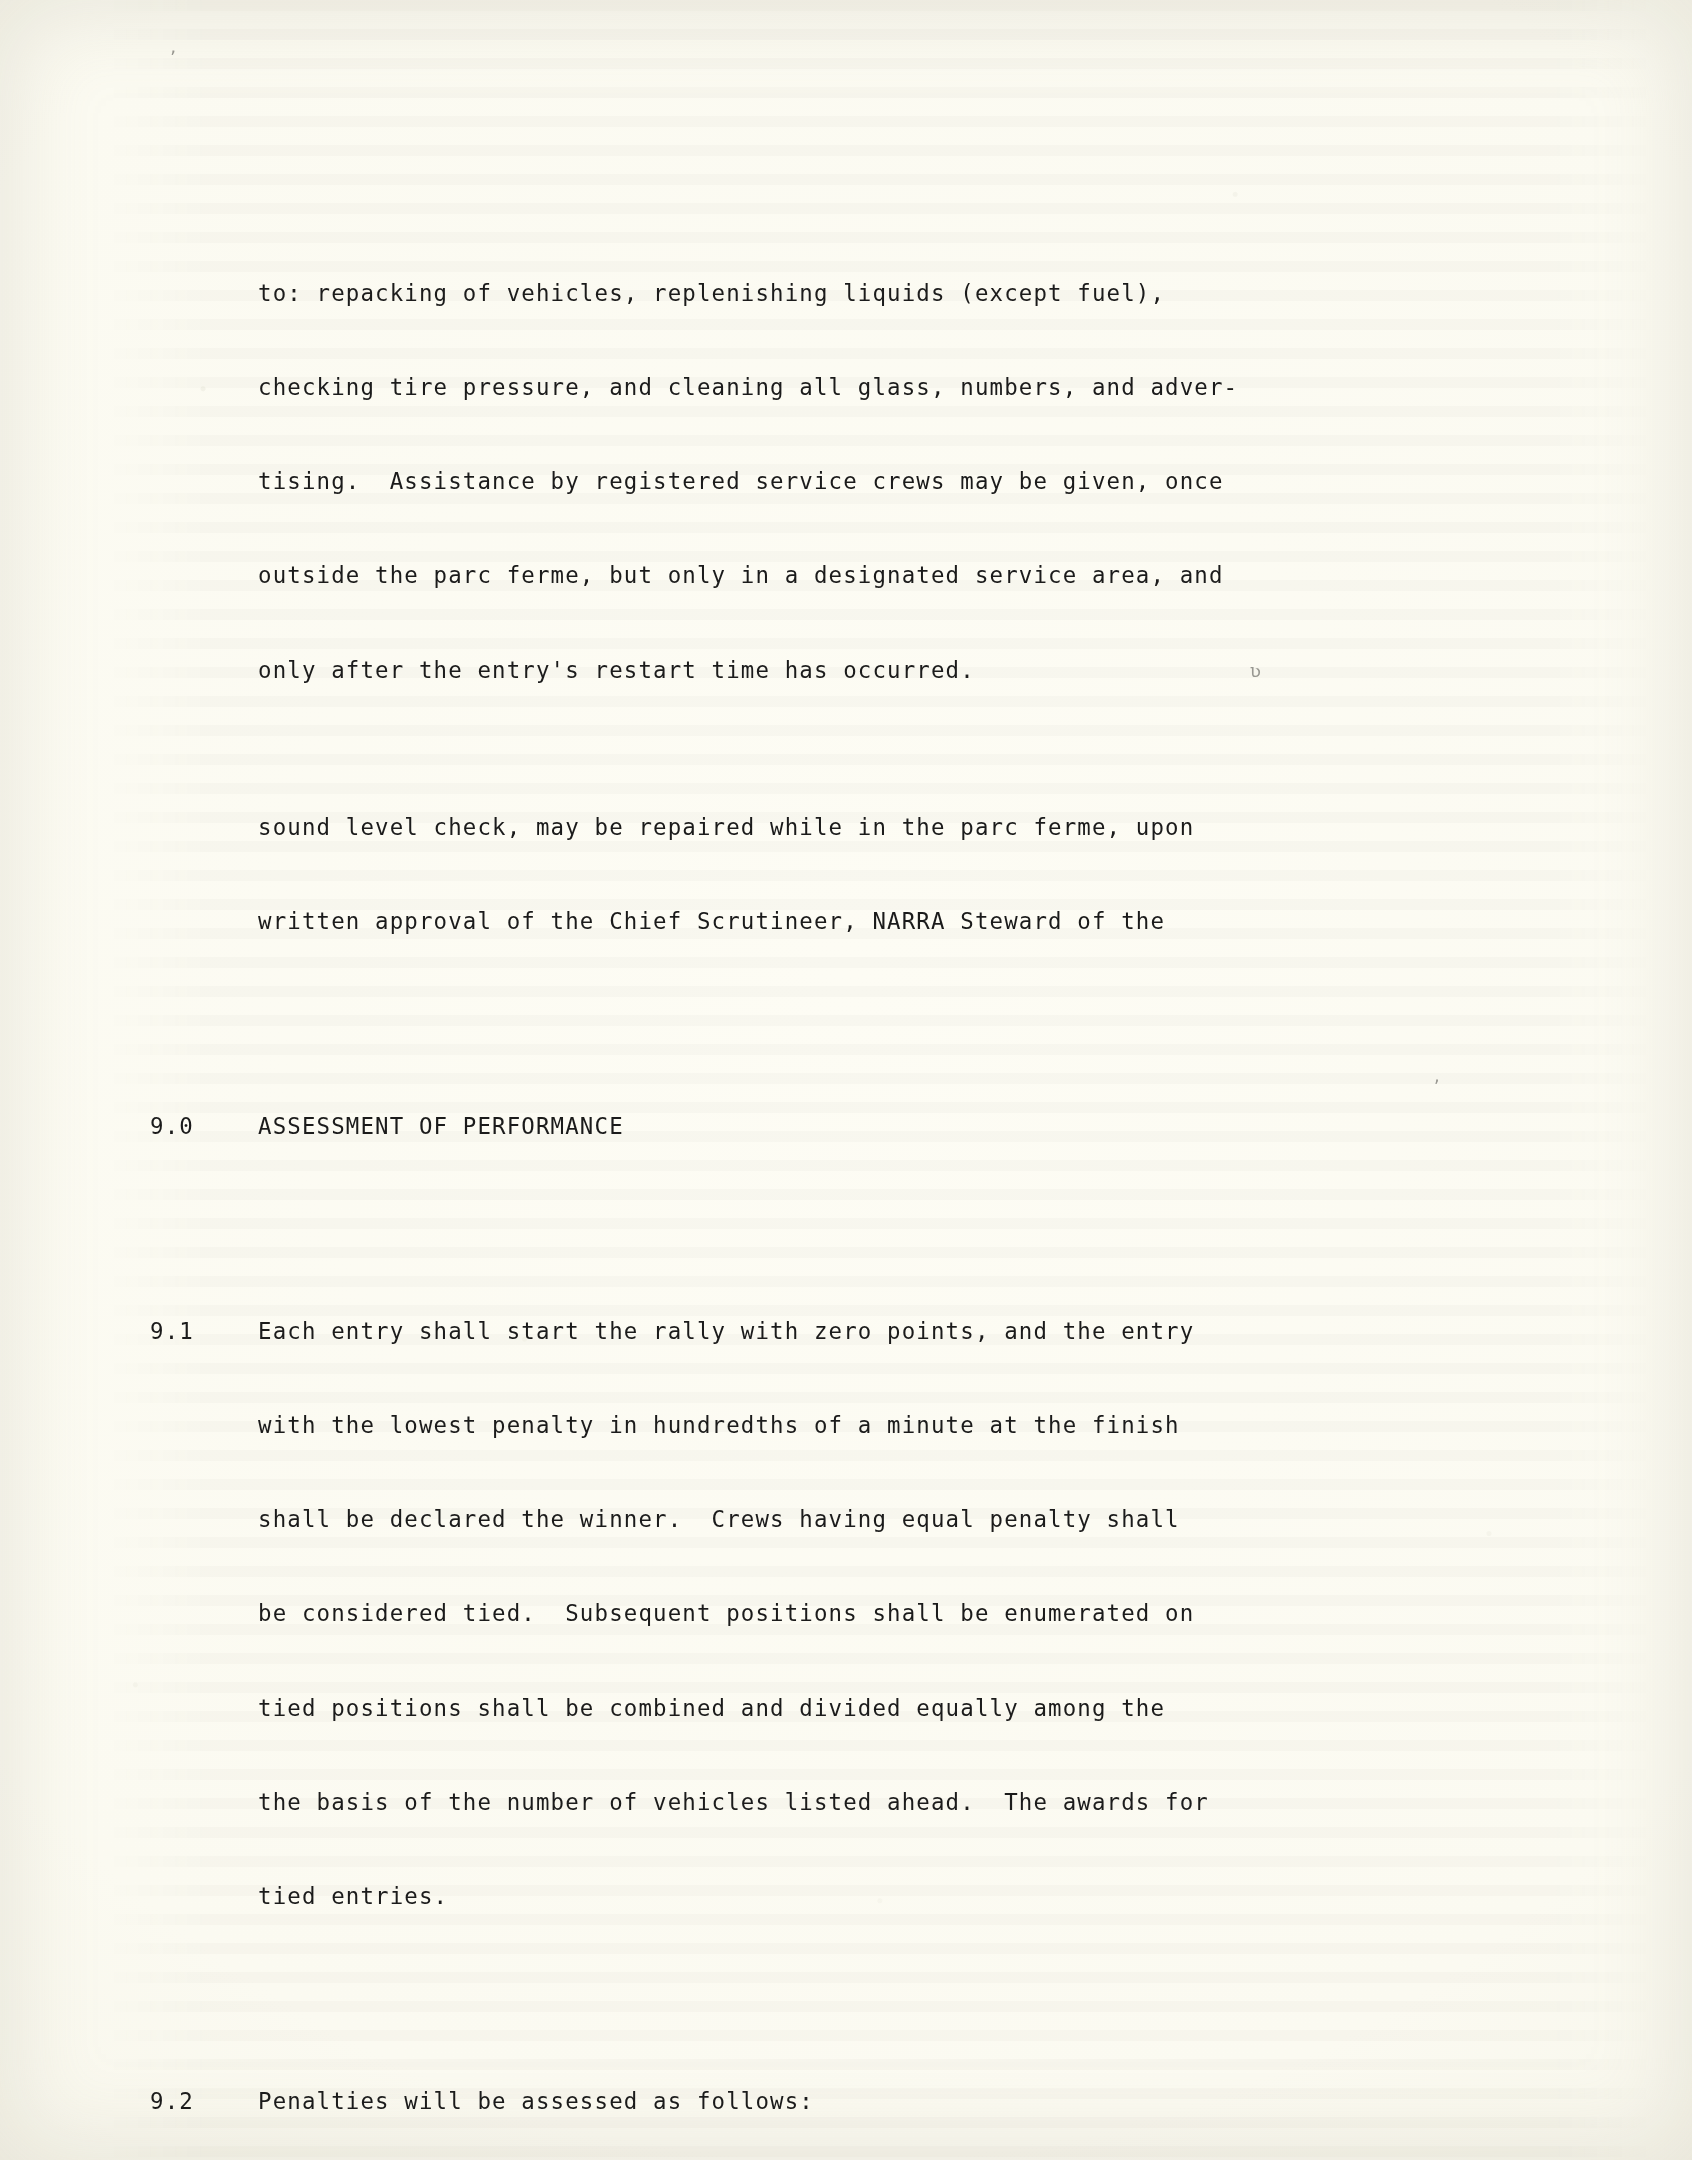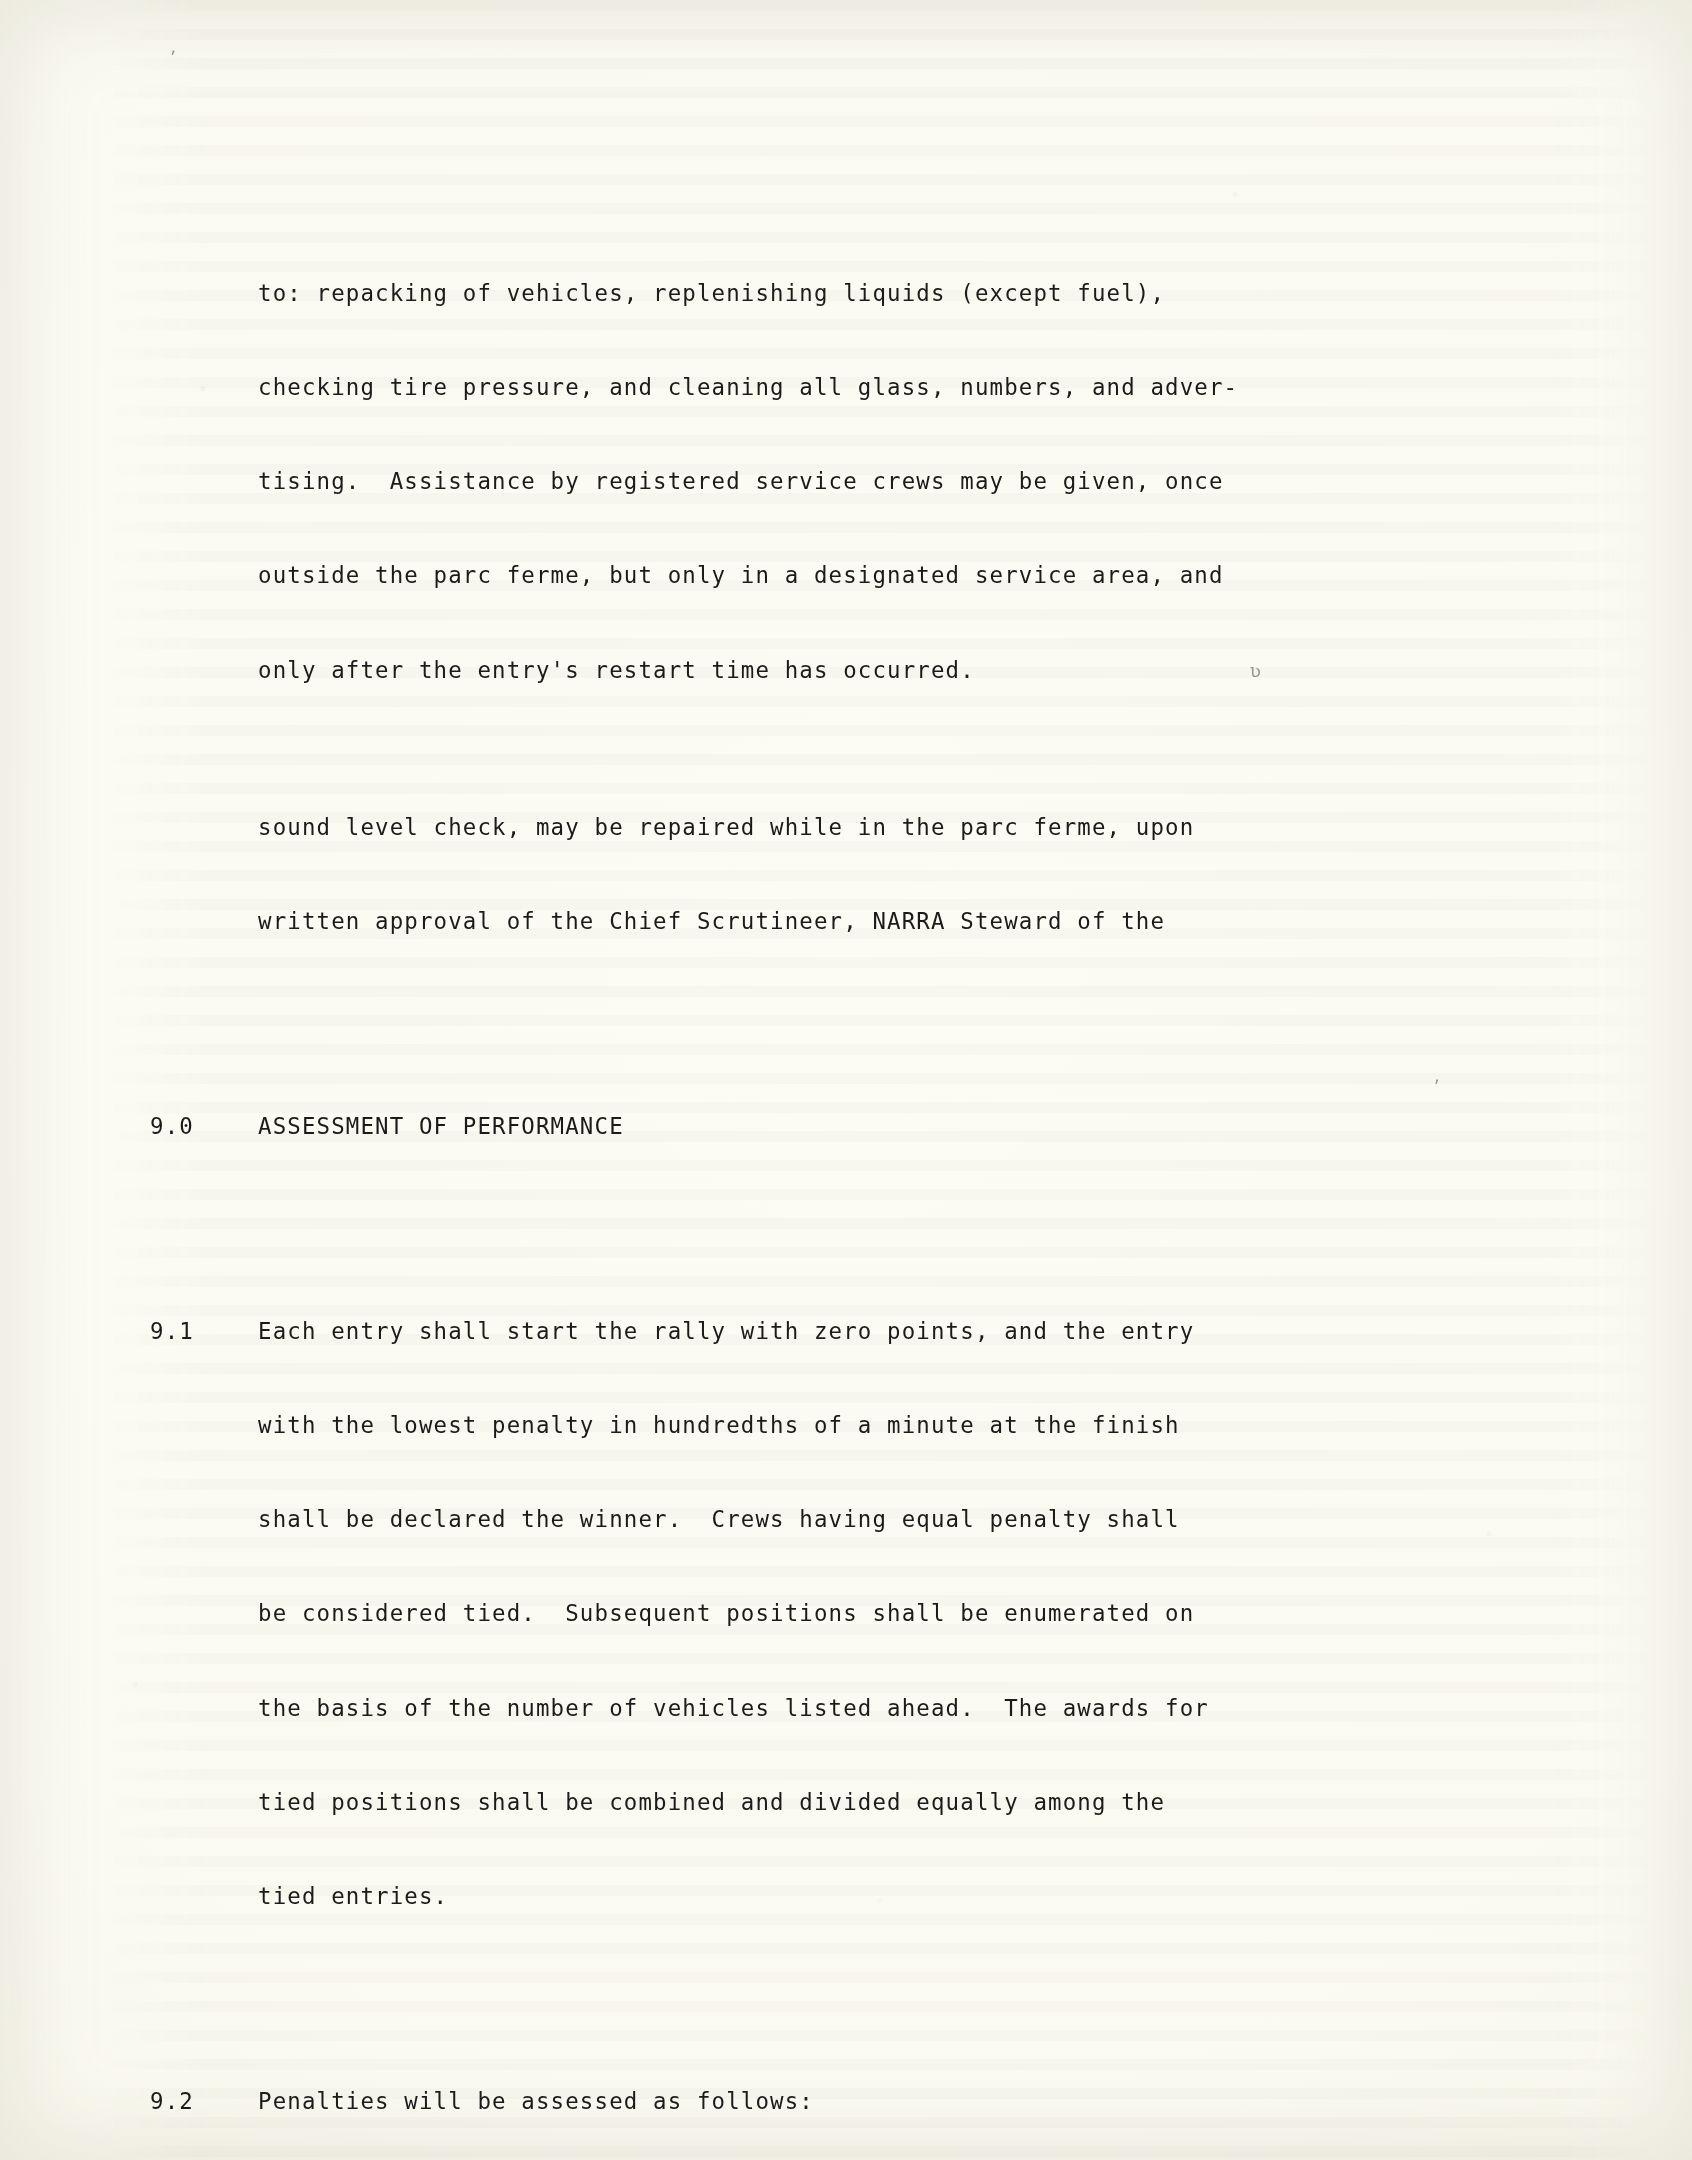--- a/index.html
+++ b/index.html
@@ -133,22 +133,22 @@
     </div>
 
     
     <div class="row">
       <span class="num">9.1</span>
       <span class="body-col">Each entry shall start the rally with zero points, and the entry</span>
     </div>
     <div class="cont">with the lowest penalty in hundredths of a minute at the finish</div>
     <div class="cont">shall be declared the winner.  Crews having equal penalty shall</div>
     <div class="cont">be considered tied.  Subsequent positions shall be enumerated on</div>
+    <div class="cont">tied positions shall be combined and divided equally among the</div>
     <div class="cont">the basis of the number of vehicles listed ahead.  The awards for</div>
-    <div class="cont">tied positions shall be combined and divided equally among the</div>
     <div class="cont">tied entries.</div>
 
     
     <div class="row">
       <span class="num">9.2</span>
       <span class="body-col">Penalties will be assessed as follows:</span>
     </div>
 
     
     

